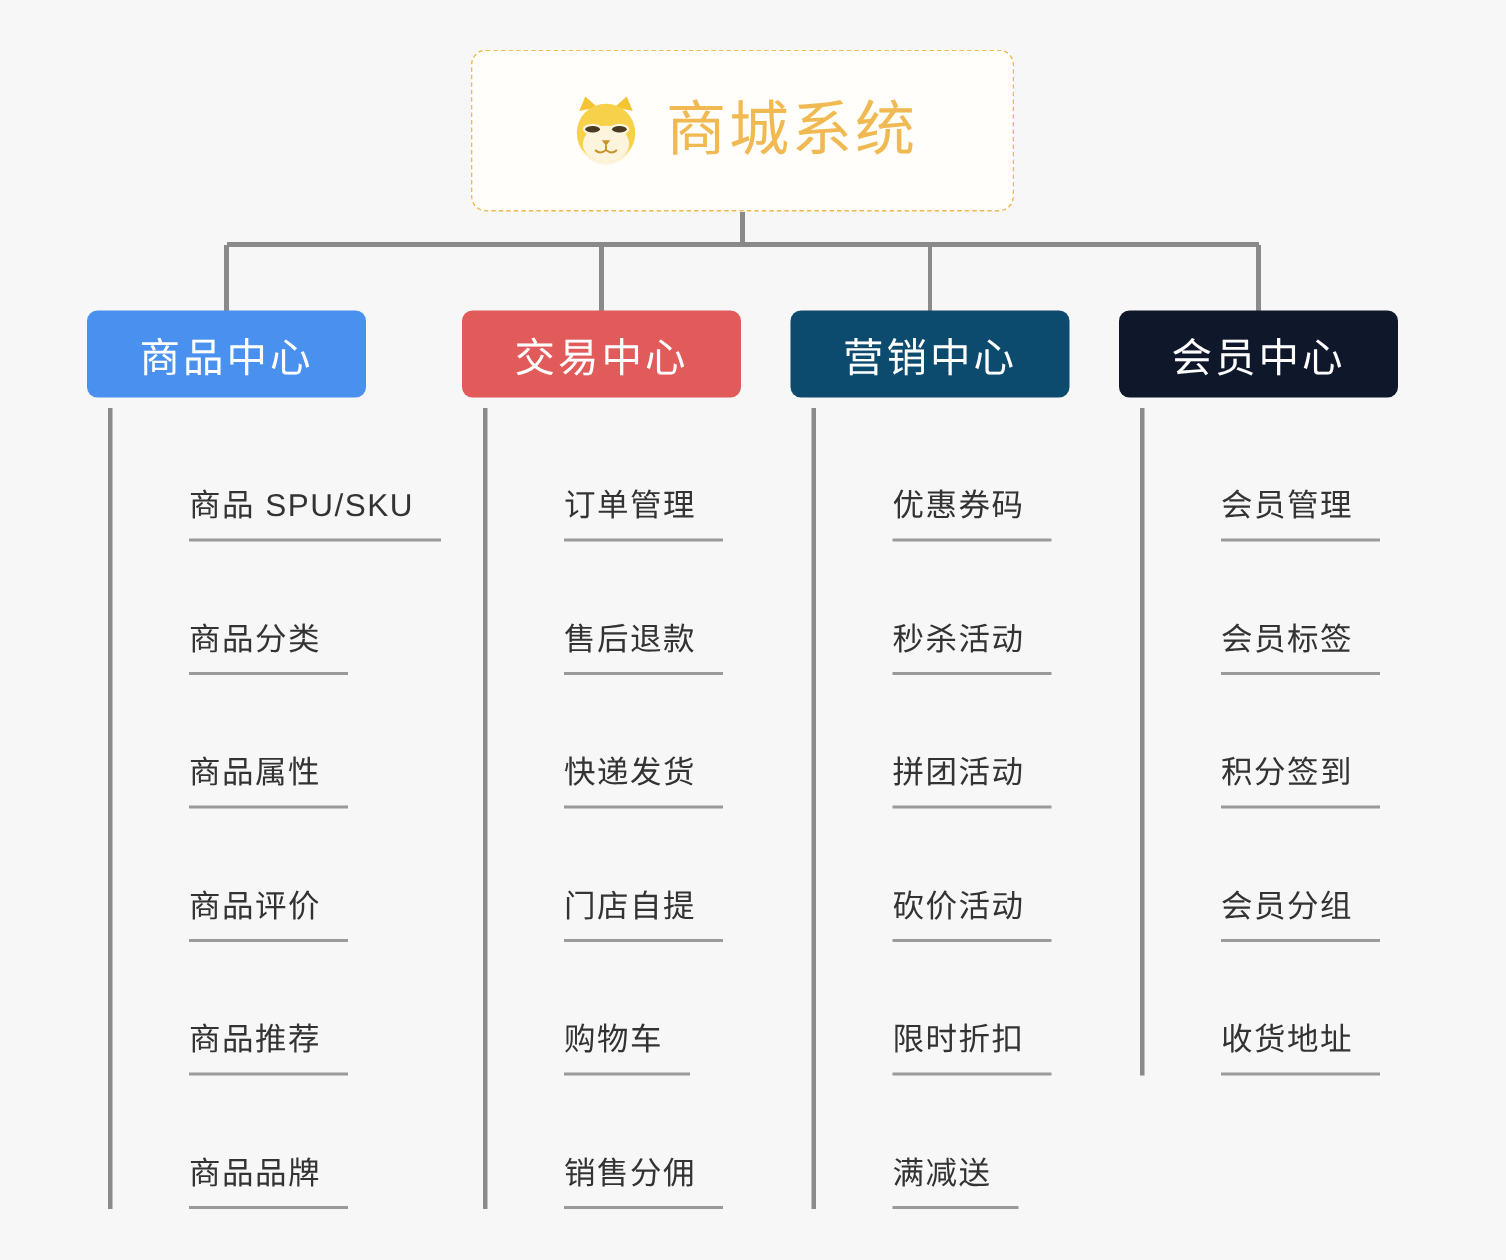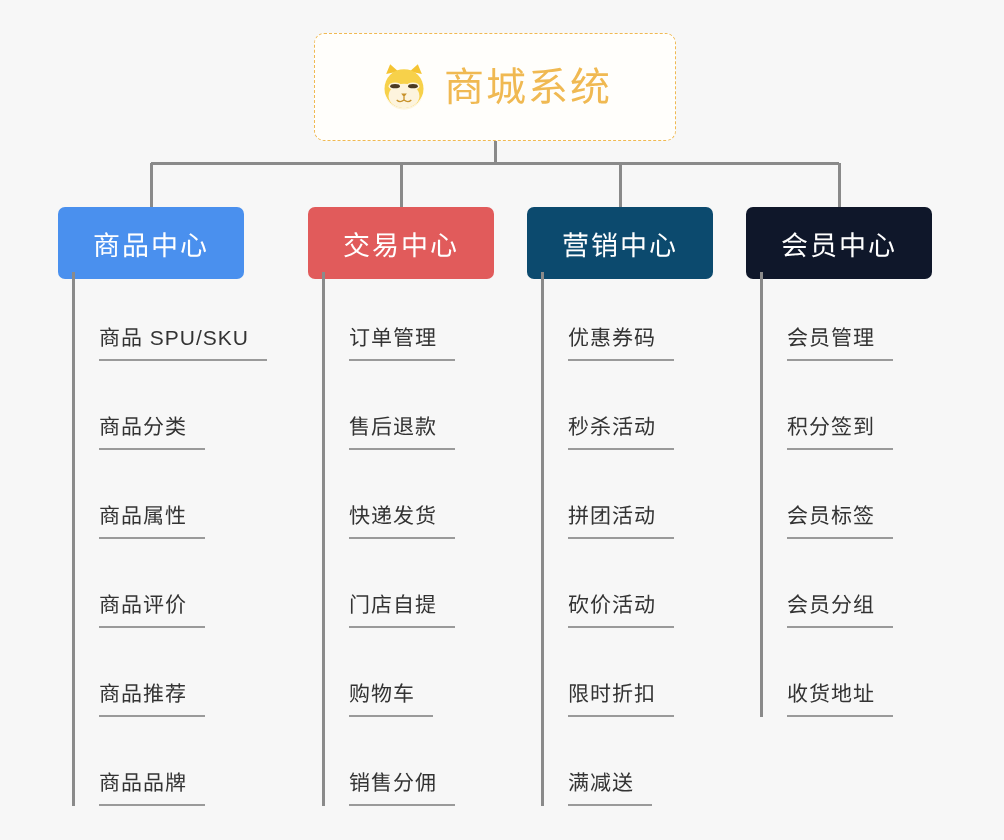--- a/index.html
+++ b/index.html
@@ -67,21 +67,21 @@
   
   .branch {
     position: absolute;
     top: 207px;
   }
   .cat-box {
     position: absolute;
     top: 0;
     left: 0;
     width: 186px;
-    height: 72px;
+    height: 58px;
     border-radius: 7px;
     display: flex;
     align-items: center;
     justify-content: center;
     color: #ffffff;
     font-size: 27px;
     letter-spacing: 2px;
     box-sizing: border-box;
   }
 
@@ -91,21 +91,21 @@
     top: 65px;
     left: 14px;
     border-left: 3px solid #8a8a8a;
     padding-top: 0;
     box-sizing: border-box;
   }
   .leaf-item {
     height: 89px;
     display: flex;
     align-items: flex-end;
-    padding-left: 24px;
+    padding-left: 51px;
     box-sizing: border-box;
   }
   .leaf-label {
     display: inline-block;
     font-size: 21px;
     color: #333333;
     line-height: 1.15;
     white-space: nowrap;
     padding: 0 18px 9px 0;
     border-bottom: 2px solid #9a9a9a;
@@ -238,26 +238,26 @@
 
   <div class="branch" style="left:746px;">
     <div class="cat-box" style="background:#0f172a;align-items:center;">
       <span>会员中心</span>
     </div>
     <div class="leaf-list">
       <div class="leaf-item">
           <span class="leaf-label">会员管理</span>
         </div>
       <div class="leaf-item">
+          <span class="leaf-label">会员标签</span>
+        </div>
+      <div class="leaf-item">
           <span class="leaf-label">积分签到</span>
         </div>
       <div class="leaf-item">
-          <span class="leaf-label">会员标签</span>
-        </div>
-      <div class="leaf-item">
           <span class="leaf-label">会员分组</span>
         </div>
       <div class="leaf-item">
           <span class="leaf-label">收货地址</span>
         </div>
     </div>
   </div>
 
 </div>
 

